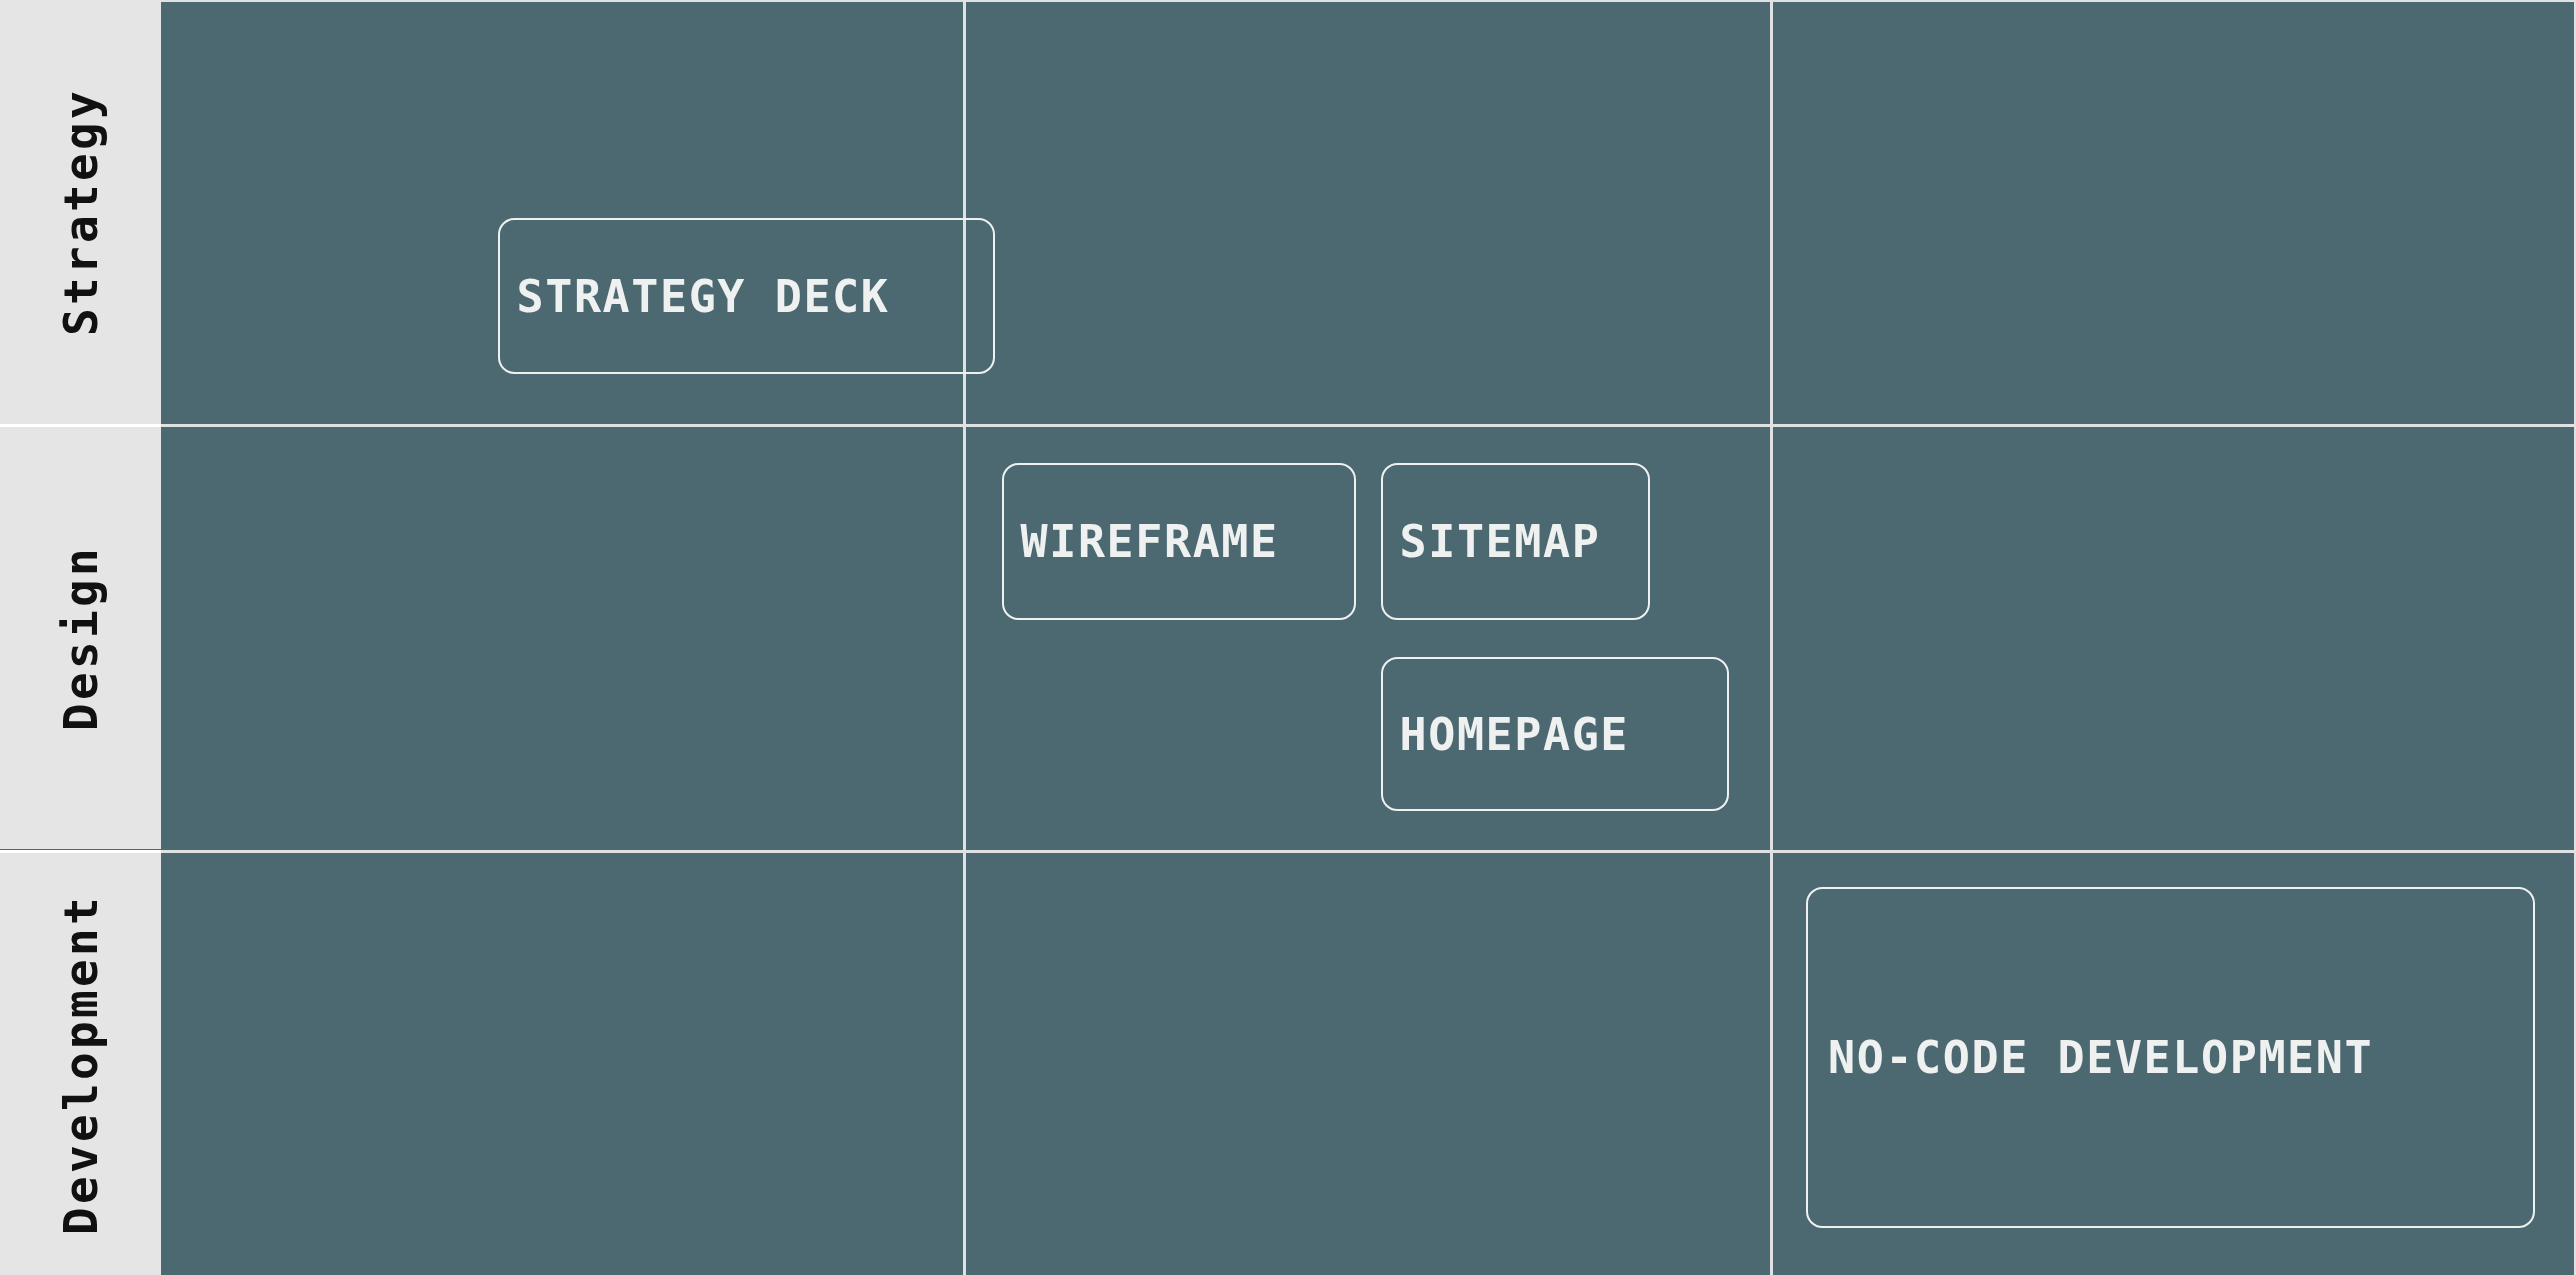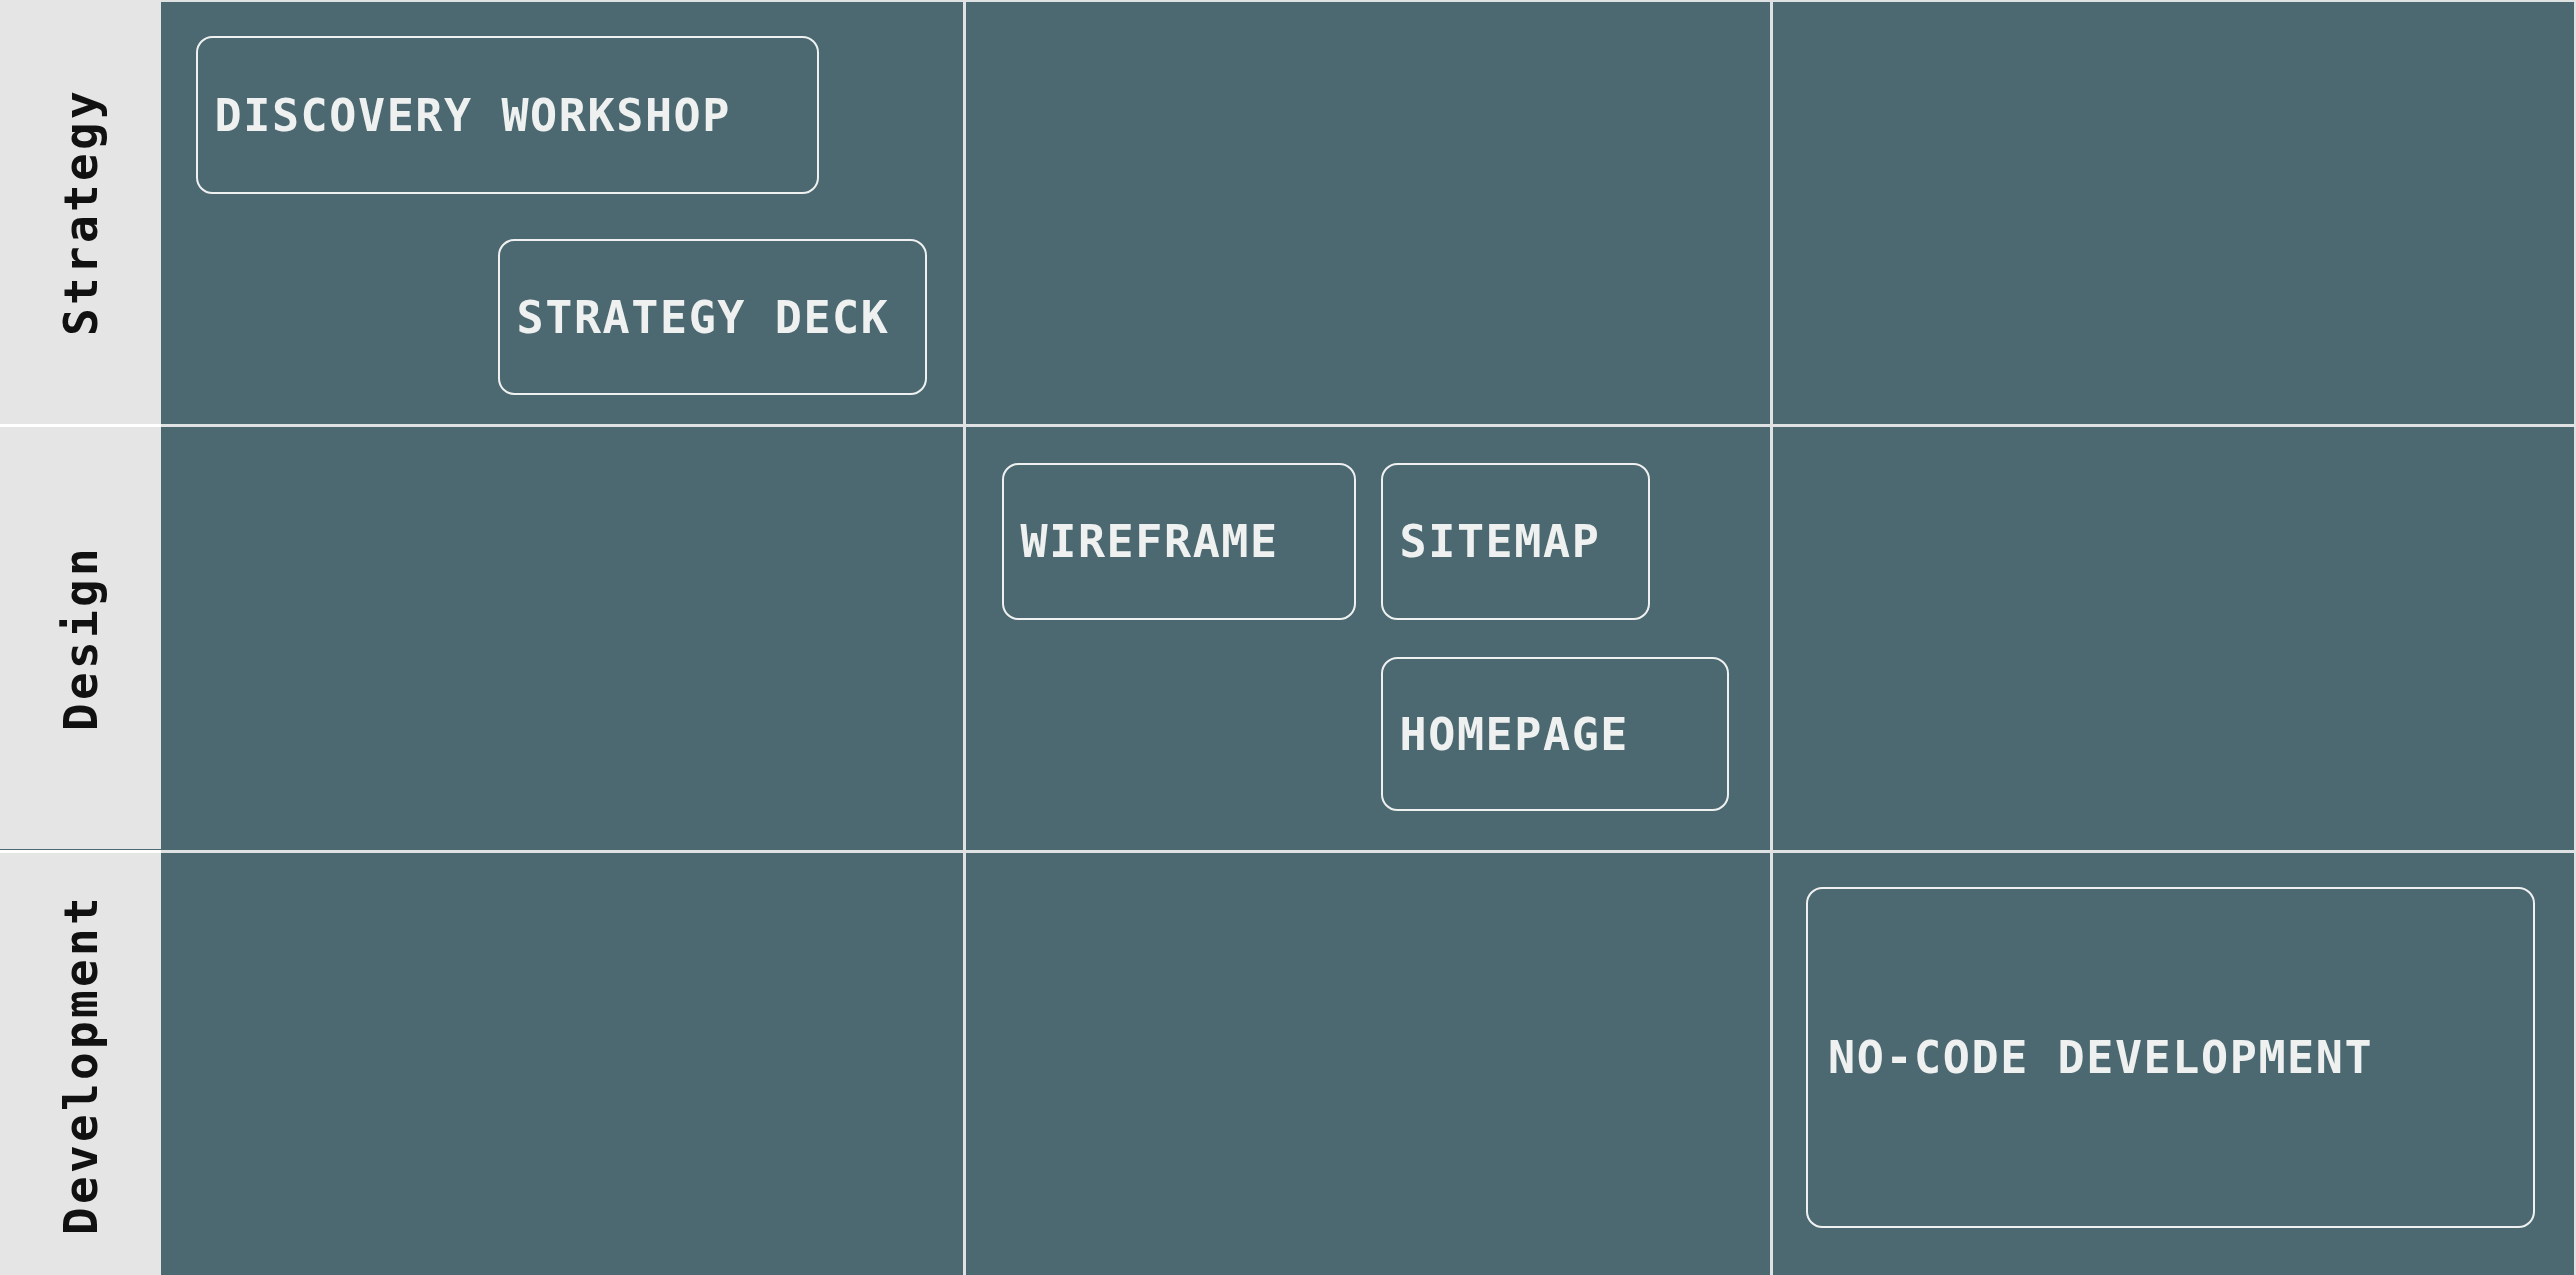--- a/index.html
+++ b/index.html
@@ -61,21 +61,21 @@
     background:transparent;
     cursor:pointer;
   }
   .card-label{
     color:var(--card-text);
     font-size:45px;font-weight:bold;
     letter-spacing:1.6px;
     white-space:nowrap;
   }
   #card-discovery-workshop{left:196px;top:36px;width:623px;height:158px;}
-  #card-strategy-deck{left:498px;top:239px;width:429px;height:156px;}
+  #card-strategy-deck{left:498px;top:218px;width:497px;height:156px;}
   #card-wireframe{left:1002px;top:463px;width:354px;height:157px;}
   #card-sitemap{left:1381px;top:463px;width:269px;height:157px;}
   #card-homepage{left:1381px;top:657px;width:348px;height:154px;}
   #card-no-code-development{left:1806px;top:887px;width:729px;height:341px;padding-left:20px;}
 </style>
 </head>
 <body>
 
 <div id="board">
 
@@ -93,23 +93,20 @@
     </div>
   </div>
 
   <div class="gline" id="gline-top"></div>
   <div class="gline" id="gline-right"></div>
   <div class="gline" id="gline-v1"></div>
   <div class="gline" id="gline-v2"></div>
   <div class="gline" id="gline-h1"></div>
   <div class="gline" id="gline-h2"></div>
 
-  <div class="card" id="card-discovery-workshop">
-    <span class="card-label">DISCOVERY WORKSHOP</span>
-  </div>
   <div class="card" id="card-strategy-deck">
     <span class="card-label">STRATEGY DECK</span>
   </div>
   <div class="card" id="card-wireframe">
     <span class="card-label">WIREFRAME</span>
   </div>
   <div class="card" id="card-sitemap">
     <span class="card-label">SITEMAP</span>
   </div>
   <div class="card" id="card-homepage">

